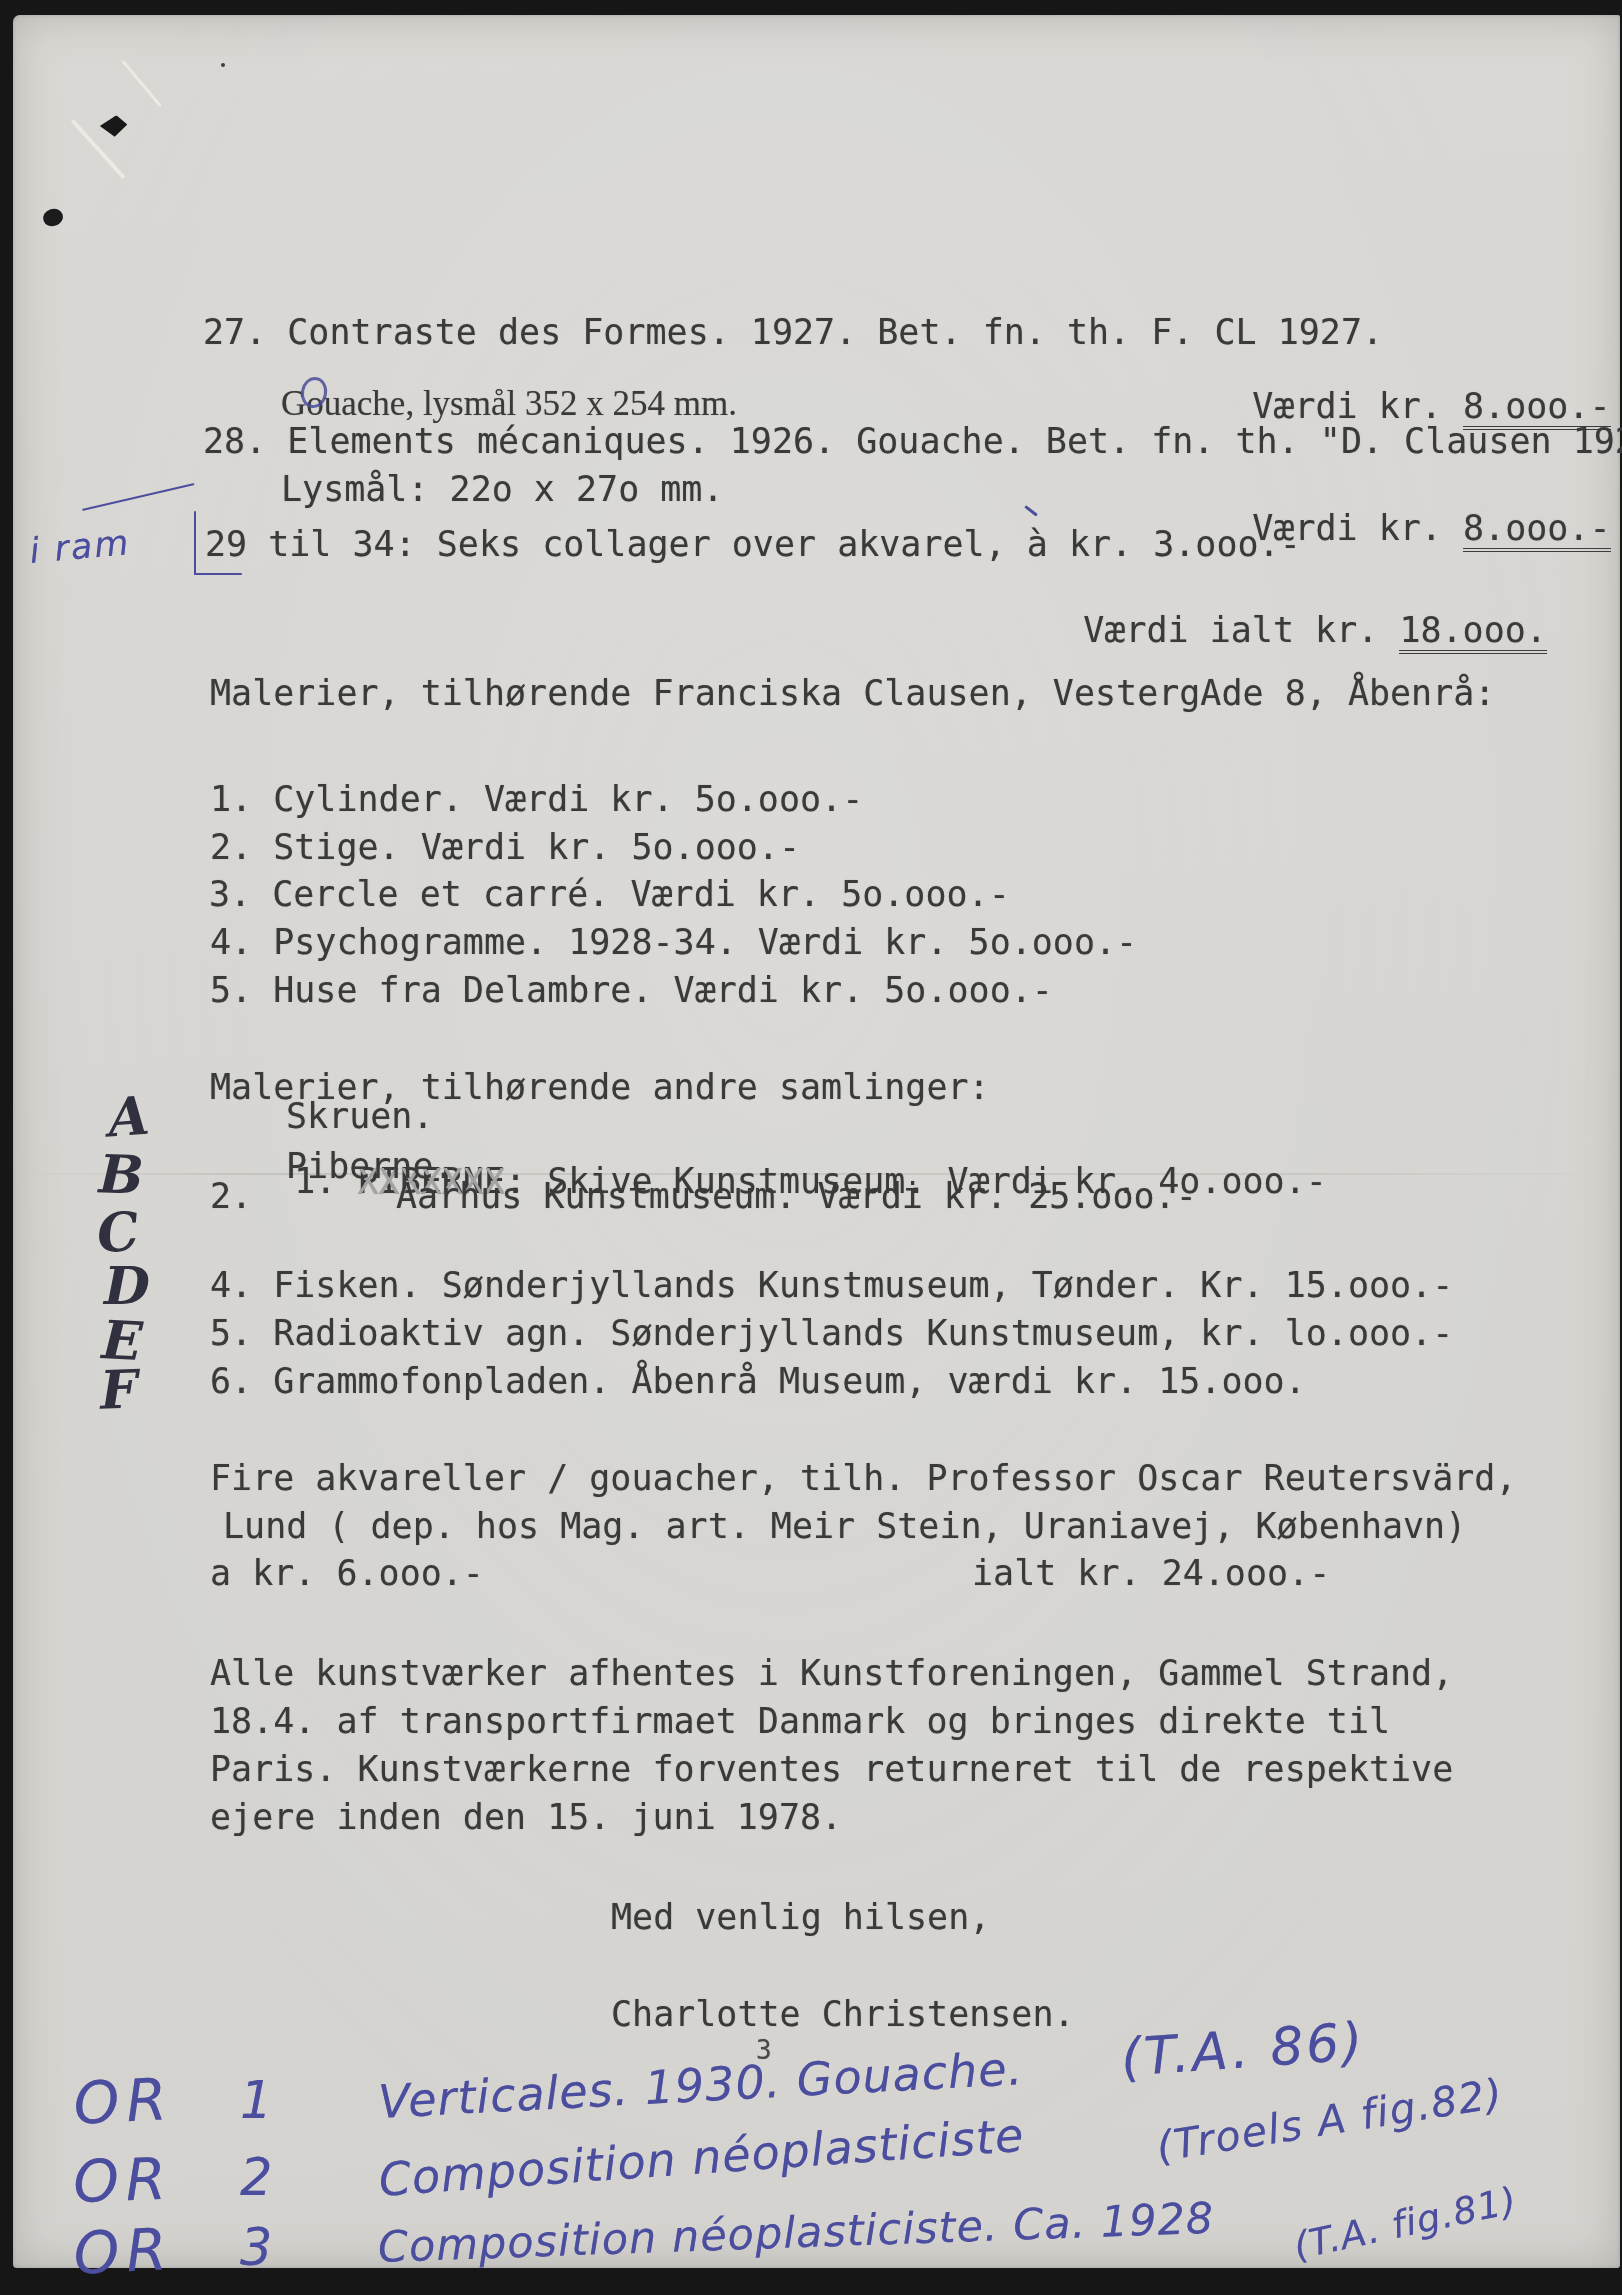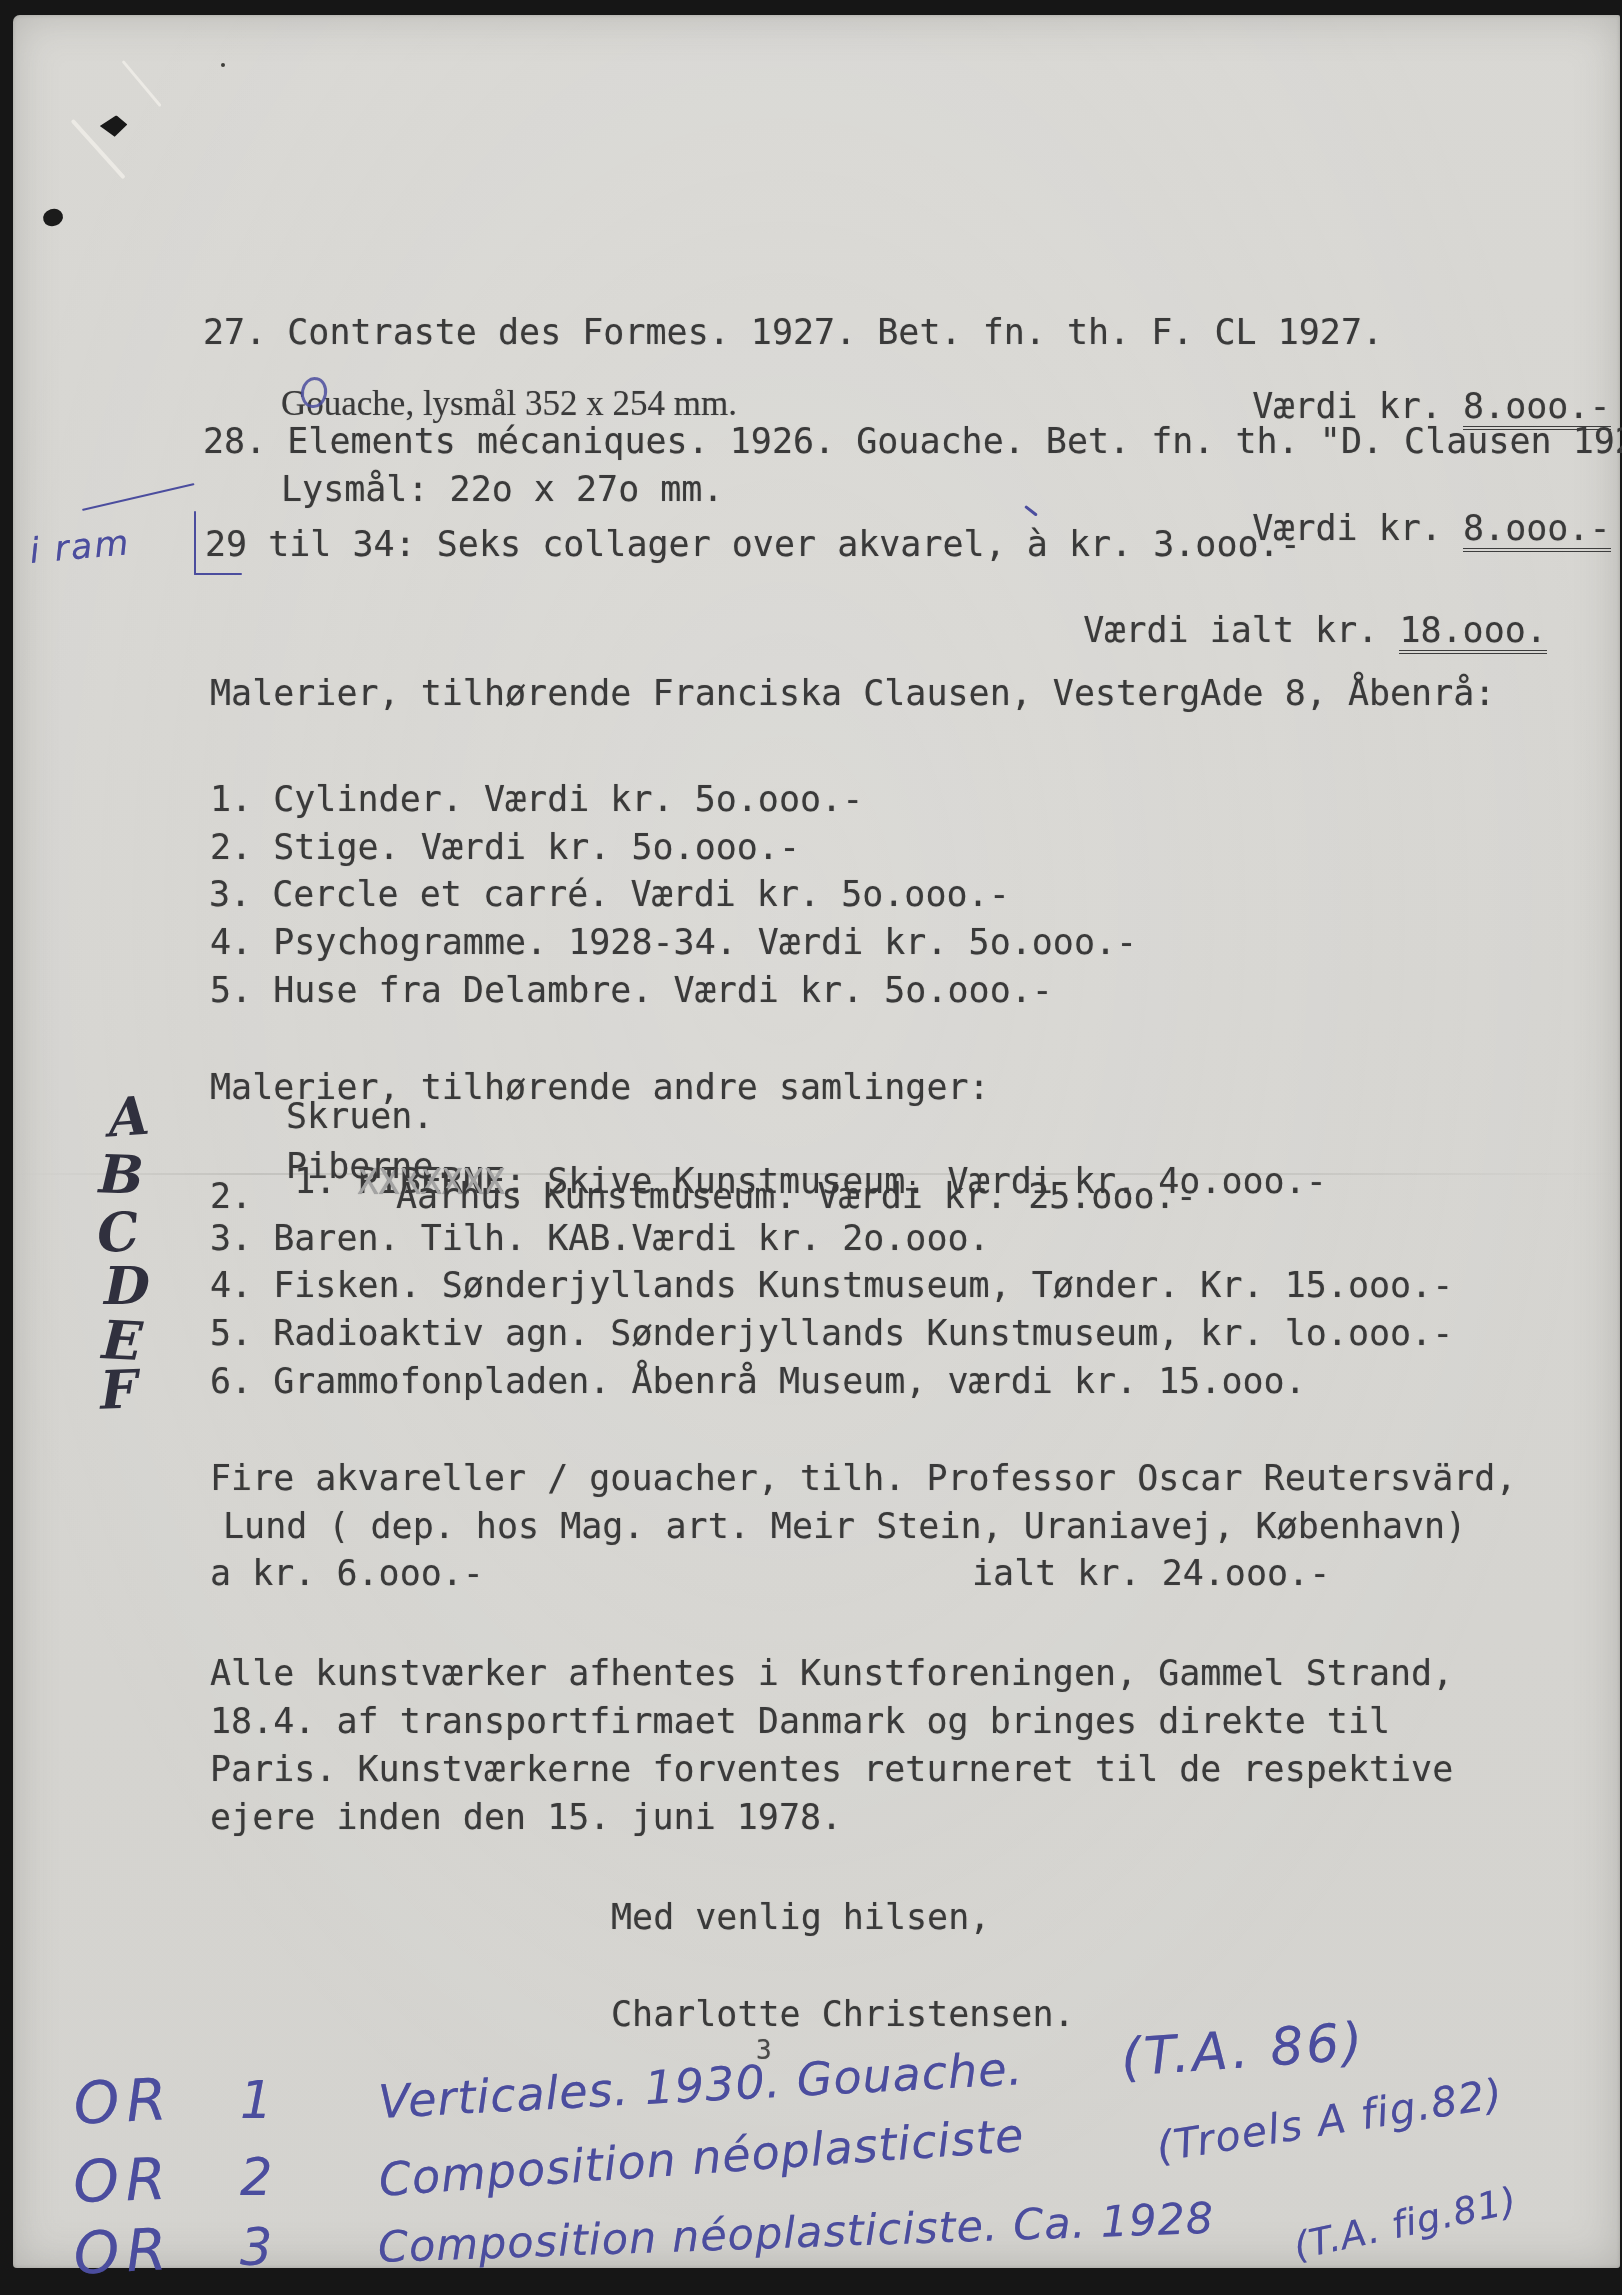--- a/index.html
+++ b/index.html
@@ -69,21 +69,20 @@
 
   <div class="t" style="left:286px;top:1097px;">Skruen.</div>
   <div class="t" style="left:210px;top:1123px;">
     <span>1. </span><span class="strike-wrap"><span>PIBERNE</span><span class="xover">XXXXXXX</span></span><span>: Skive Kunstmuseum. Værdi kr. 4o.ooo.-</span>
   </div>
 
   <div class="t" style="left:286px;top:1147px;">Piberne.</div>
   <div class="t" style="left:210px;top:1177px;">2.</div>
   <div class="t" style="left:396px;top:1177px;">Aarhus Kunstmuseum. Værdi kr. 25.ooo.-</div>
 
-  <div class="t" style="left:210px;top:1219px;">3. Baren. Tilh. KAB.Værdi kr. 2o.ooo.</div>
   <div class="t" style="left:210px;top:1266px;">4. Fisken. Sønderjyllands Kunstmuseum, Tønder. Kr. 15.ooo.-</div>
   <div class="t" style="left:210px;top:1314px;">5. Radioaktiv agn. Sønderjyllands Kunstmuseum, kr. lo.ooo.-</div>
   <div class="t" style="left:210px;top:1362px;">6. Grammofonpladen. Åbenrå Museum, værdi kr. 15.ooo.</div>
 
   <div class="t" style="left:210px;top:1459px;">Fire akvareller / gouacher, tilh. Professor Oscar Reutersvärd,</div>
   <div class="t" style="left:210px;top:1507px;margin-left:13px;">Lund ( dep. hos Mag. art. Meir Stein, Uraniavej, København)</div>
   <div class="t" style="left:210px;top:1554px;">a kr. 6.ooo.-</div>
   <div class="t" style="left:972px;top:1554px;">ialt kr. 24.ooo.-</div>
 
   <div class="t" style="left:210px;top:1654px;">Alle kunstværker afhentes i Kunstforeningen, Gammel Strand,</div>

